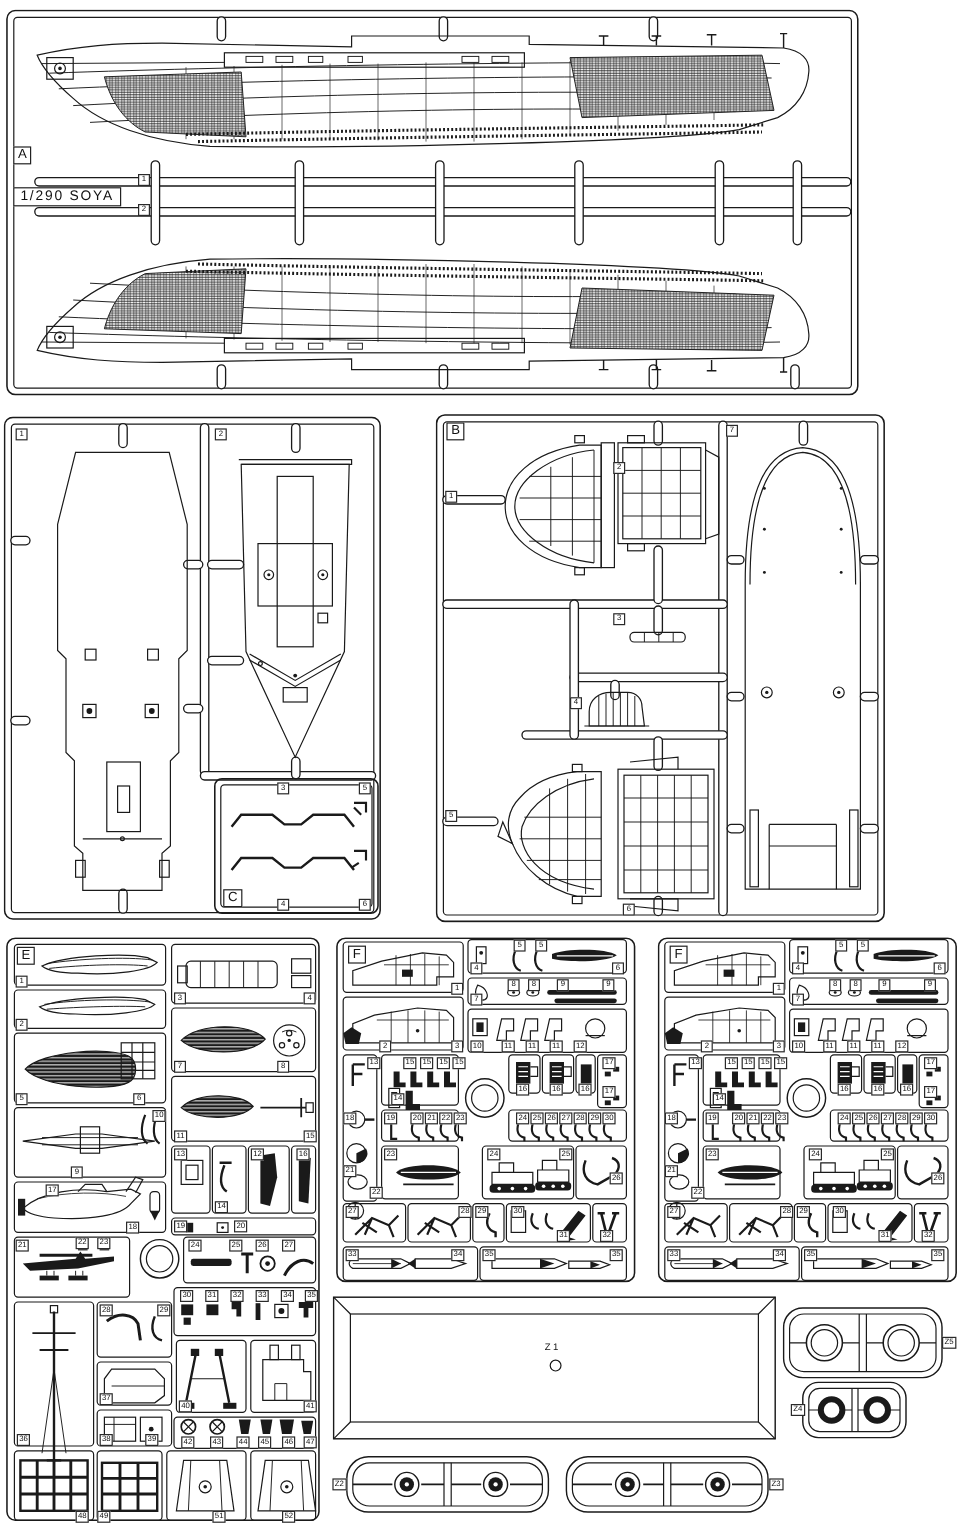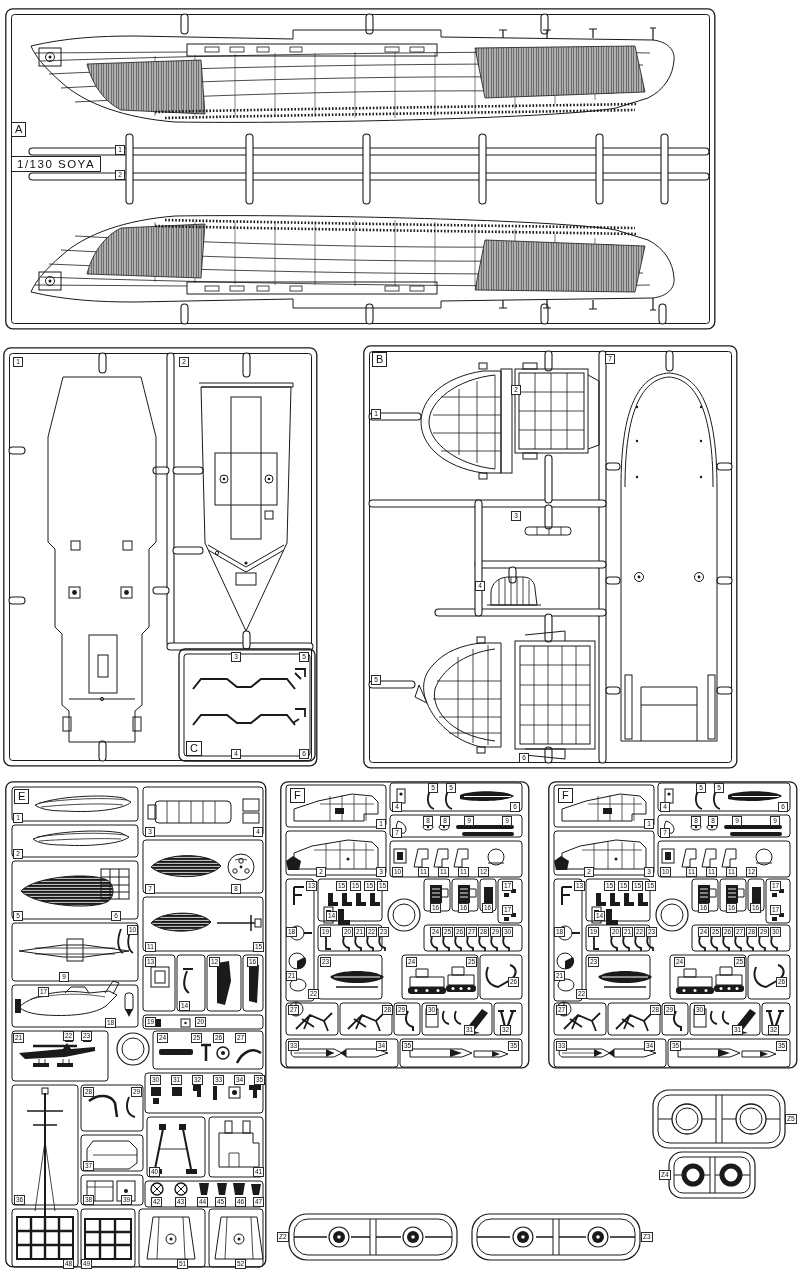--- a/index.html
+++ b/index.html
@@ -82,21 +82,21 @@
         </g>
         <rect class="o" x="34" y="40" width="22" height="18"></rect>
         <circle class="o" cx="45" cy="49" r="4.5"></circle>
           <circle class="d" cx="45" cy="49" r="1.5"></circle>
       </g>
       <g transform="translate(0,322) scale(1,-1)">
           <use href="#gHullA"></use>
         </g>
     </svg>
     <div class="letter" style="left:6px;top:114px;">A</div>
-    <div class="scalebox" style="left:6px;top:148px;">1/130 SOYA</div>
+    <div class="scalebox" style="left:6px;top:148px;">1/290 SOYA</div>
     <div class="tag" style="left:110px;top:137px;">1</div>
     <div class="tag" style="left:110px;top:162px;">2</div>
   </div>
 
   <div class="sprue" style="left:3px;top:347px;width:315px;height:420px;">
     <svg width="315" height="420" viewBox="0 0 315 420">
       <rect class="o" x="0.8" y="0.8" width="313" height="418" rx="7" style="stroke-width:1.3"></rect>
       <rect class="o" x="6.5" y="6.5" width="302" height="407" rx="3"></rect>
       <rect class="o2" x="164" y="6" width="7" height="293" rx="3.5"></rect>
       <rect class="o2" x="164" y="296" width="146" height="7" rx="3.5"></rect>
@@ -909,20 +909,29 @@
     <div class="tag" style="left:116px;top:224px;">29</div>
     <div class="tag" style="left:146px;top:224px;">30</div>
     <div class="tag" style="left:184px;top:244px;">31</div>
     <div class="tag" style="left:220px;top:244px;">32</div>
     <div class="tag" style="left:8px;top:260px;">33</div>
     <div class="tag" style="left:96px;top:260px;">34</div>
     <div class="tag" style="left:122px;top:260px;">35</div>
     <div class="tag" style="left:228px;top:260px;">35</div>
   </div>
 
+  <div class="sprue" style="left:277px;top:1080px;width:370px;height:120px;">
+    <svg width="370" height="120" viewBox="0 0 370 120">
+      <rect class="o" x="1" y="1" width="368" height="118" style="stroke-width:1.2"></rect>
+      <rect class="o" x="15" y="15" width="340" height="90"></rect>
+      <path class="o" d="M1,1 L15,15 M369,1 L355,15 M1,119 L15,105 M369,119 L355,105"></path>
+      <circle class="o" cx="186" cy="58" r="4.5"></circle>
+    </svg>
+    <div class="zfree" style="left:177px;top:38px;">Z1</div>
+  </div>
 
   <div class="sprue" style="left:652px;top:1086px;width:146px;height:66px;">
     <svg width="146" height="66" viewBox="0 0 146 66">
       <rect class="o" x="1" y="4" width="132" height="58" rx="16" style="stroke-width:1.2"></rect>
       <rect class="o" x="6" y="9" width="122" height="48" rx="12"></rect>
       <path class="o" d="M64,9 V57 M70,9 V57"></path>
       <circle class="o" cx="35" cy="33" r="15" style="stroke-width:1.3"></circle>
         <circle class="o" cx="35" cy="33" r="11"></circle>
       <circle class="o" cx="99" cy="33" r="15" style="stroke-width:1.3"></circle>
         <circle class="o" cx="99" cy="33" r="11"></circle>

